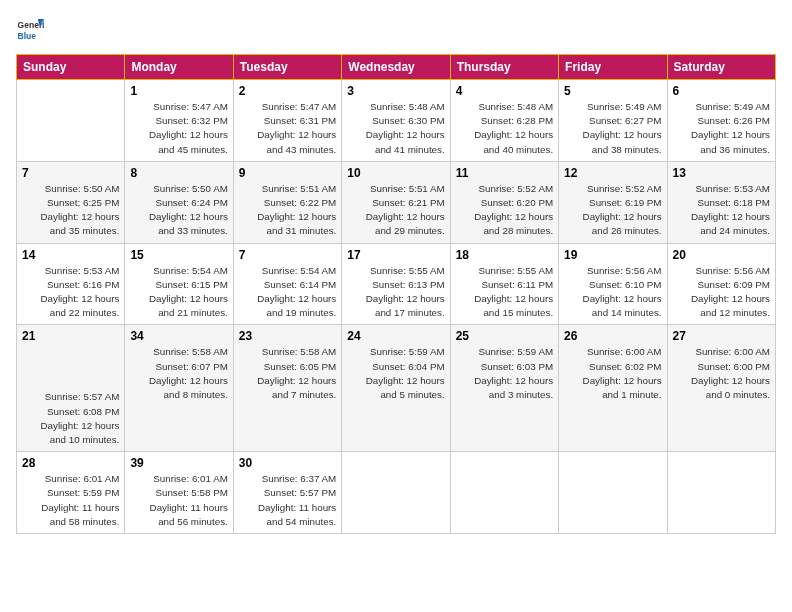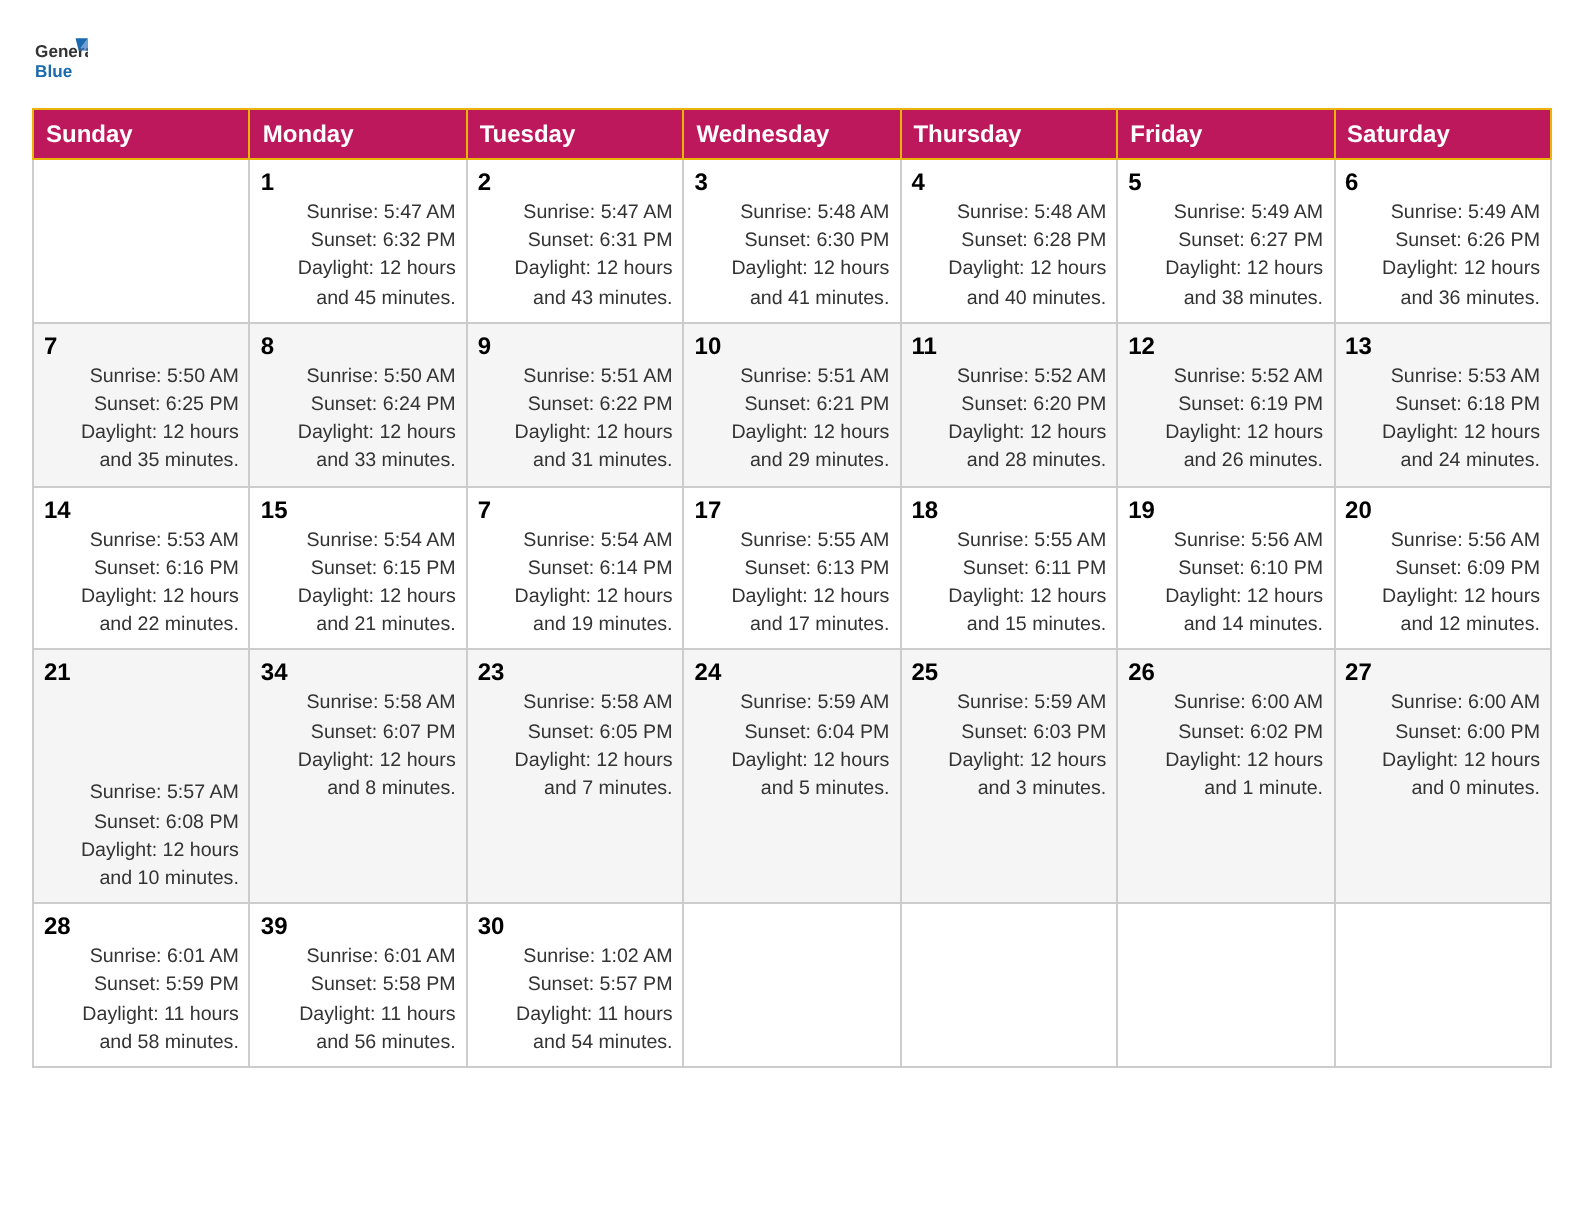--- a/index.html
+++ b/index.html
@@ -307,21 +307,21 @@
         </td>
         <td>
           <span class="day-num">39</span>
           <div class="day-info" style="white-space: pre-line;">Sunrise: 6:01 AM
 Sunset: 5:58 PM
 Daylight: 11 hours
 and 56 minutes.</div>
         </td>
         <td>
           <span class="day-num">30</span>
-          <div class="day-info" style="white-space: pre-line;">Sunrise: 1:02 AM
+          <div class="day-info" style="white-space: pre-line;">Sunrise: 6:37 AM
 Sunset: 5:57 PM
 Daylight: 11 hours
 and 54 minutes.</div>
         </td>
         <td class="empty-cell"></td>
         <td class="empty-cell"></td>
         <td class="empty-cell"></td>
         <td class="empty-cell"></td>
       </tr>
     </tbody>

